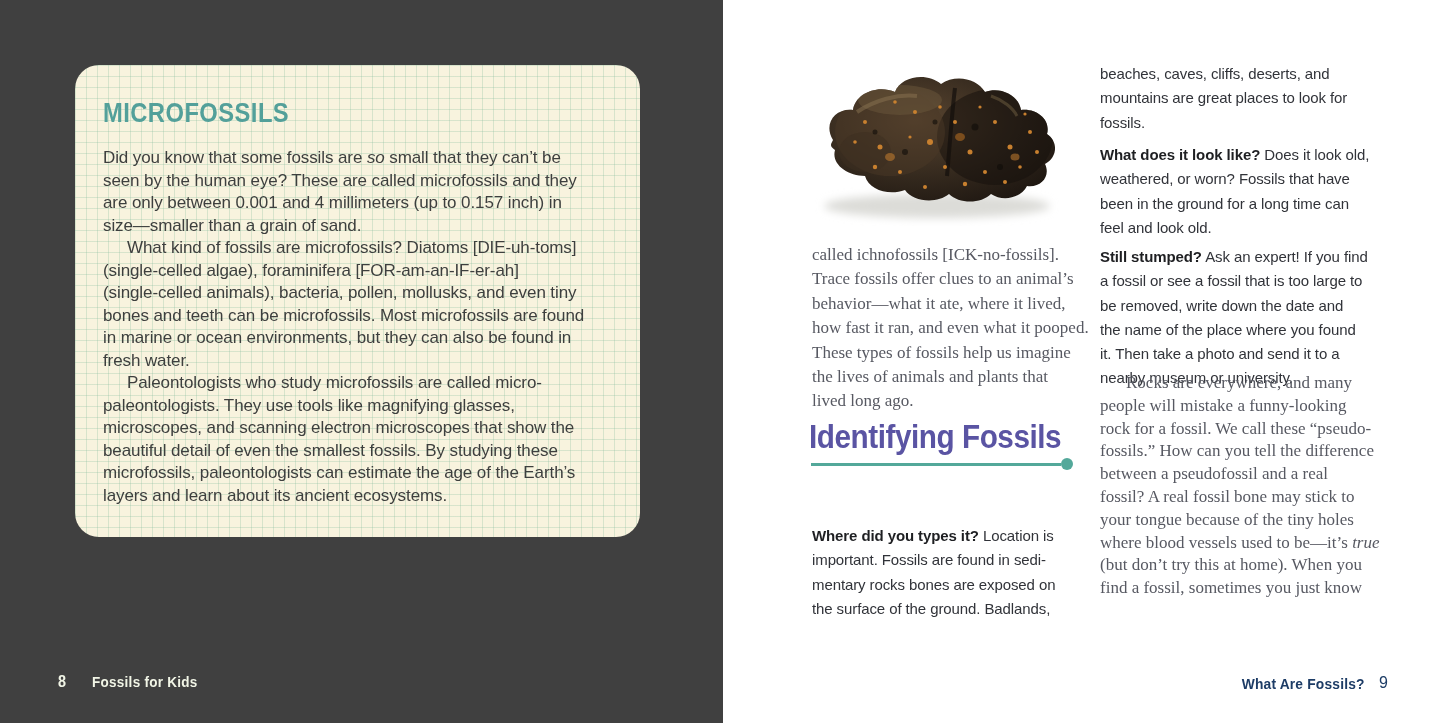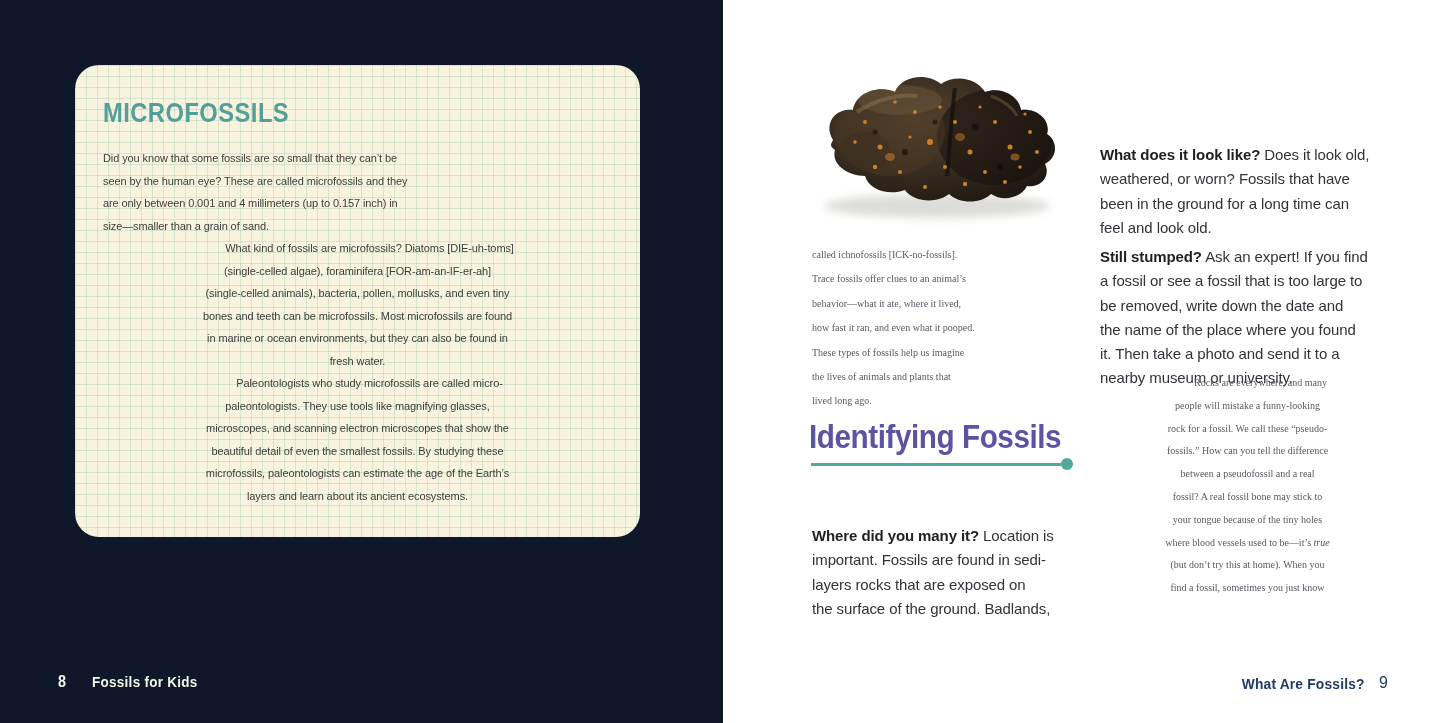--- a/index.html
+++ b/index.html
@@ -4,59 +4,59 @@
 <style>
   * { margin:0; padding:0; box-sizing:border-box; }
   html,body { background:#e8e8e8; }
   .spread {
     position:relative; width:1445px; height:723px; background:#ffffff;
     font-family:"Liberation Sans", sans-serif; overflow:hidden;
   }
   
   .page-left {
     position:absolute; left:0; top:0; width:723px; height:723px;
-    background:#0f172a;
+    background:#404040;
   }
   .card {
     position:absolute; left:75px; top:65px; width:565px; height:472px;
     border-radius:24px;
     background-color:#f8f3de;
     background-image:
       linear-gradient(rgba(140,190,160,0.30) 1px, transparent 1px),
       linear-gradient(90deg, rgba(140,190,160,0.30) 1px, transparent 1px);
     background-size:11px 11px;
     padding:33px 28px 0 28px;
     overflow:hidden;
   }
   .card h2 {
     font-size:27px; font-weight:bold; color:#53a09a;
     letter-spacing:0.5px; white-space:nowrap;
     transform:scaleX(0.88); transform-origin:left center;
     margin-bottom:18px;
   }
   .card-p {
-    font-size:11px; line-height:22.5px; color:#3d3f3e;
+    font-size:17px; line-height:22.5px; color:#3d3f3e;
     white-space:pre-line; letter-spacing:-0.1px;
   }
-  .indent { text-indent:24px;text-align:center; }
+  .indent { text-indent:24px; }
   .footer-left {
     position:absolute; left:58px; top:673px; display:flex; align-items:baseline; gap:25px;
     color:#f1f5e6;
   }
   .footer-left .num { font-size:16px; font-weight:bold; transform:scaleX(0.9); transform-origin:left center; }
   .footer-left .title { font-size:15px; font-weight:bold; letter-spacing:0.3px; transform:scaleX(0.9); transform-origin:left center; white-space:nowrap; }
 
   
   .page-right {
     position:absolute; left:723px; top:0; width:722px; height:723px; background:#ffffff;
   }
   .fossil { position:absolute; left:82px; top:52px; width:265px; height:178px; }
   .serif-p {
     position:absolute; font-family:"Liberation Serif", serif;
-    font-size:10px; line-height:24.4px; color:#575962;
+    font-size:17px; line-height:24.4px; color:#575962;
     white-space:pre-line;
   }
   .serif-p.tight { line-height:22.8px; }
   .serif-p em { font-style:italic;margin-top:48px; }
   .sans-p {
     position:absolute; font-size:15px; line-height:24.3px; color:#313339;
     white-space:pre-line; letter-spacing:-0.1px;
   }
   .sans-p b { color:#1e1f22; font-weight:bold; }
   .section-h {
@@ -183,25 +183,28 @@
 the lives of animals and plants that
 lived long ago.</p>
 
     <h1 class="section-h">Identifying Fossils</h1>
     <div class="rule">
       <span class="line"></span>
       <span class="dot"></span>
     </div>
 
 
-    <p class="sans-p" style="left:89px; top:524px; width:282px;"><b>Where did you many it?</b><span> Location is
+    <p class="sans-p" style="left:89px; top:524px; width:282px;"><b>Where did you types it?</b><span> Location is
 important. Fossils are found in sedi-
-layers rocks that are exposed on
+mentary rocks bones are exposed on
 the surface of the ground. Badlands,</span></p>
 
+    <p class="sans-p" style="left:377px; top:62px; width:295px;">beaches, caves, cliffs, deserts, and
+mountains are great places to look for
+fossils.</p>
 
     <p class="sans-p" style="left:377px; top:143px; width:295px;"><b>What does it look like?</b><span> Does it look old,
 weathered, or worn? Fossils that have
 been in the ground for a long time can
 feel and look old.</span></p>
 
     <p class="sans-p" style="left:377px; top:245px; width:295px;"><b>Still stumped?</b><span> Ask an expert! If you find
 a fossil or see a fossil that is too large to
 be removed, write down the date and
 the name of the place where you found

